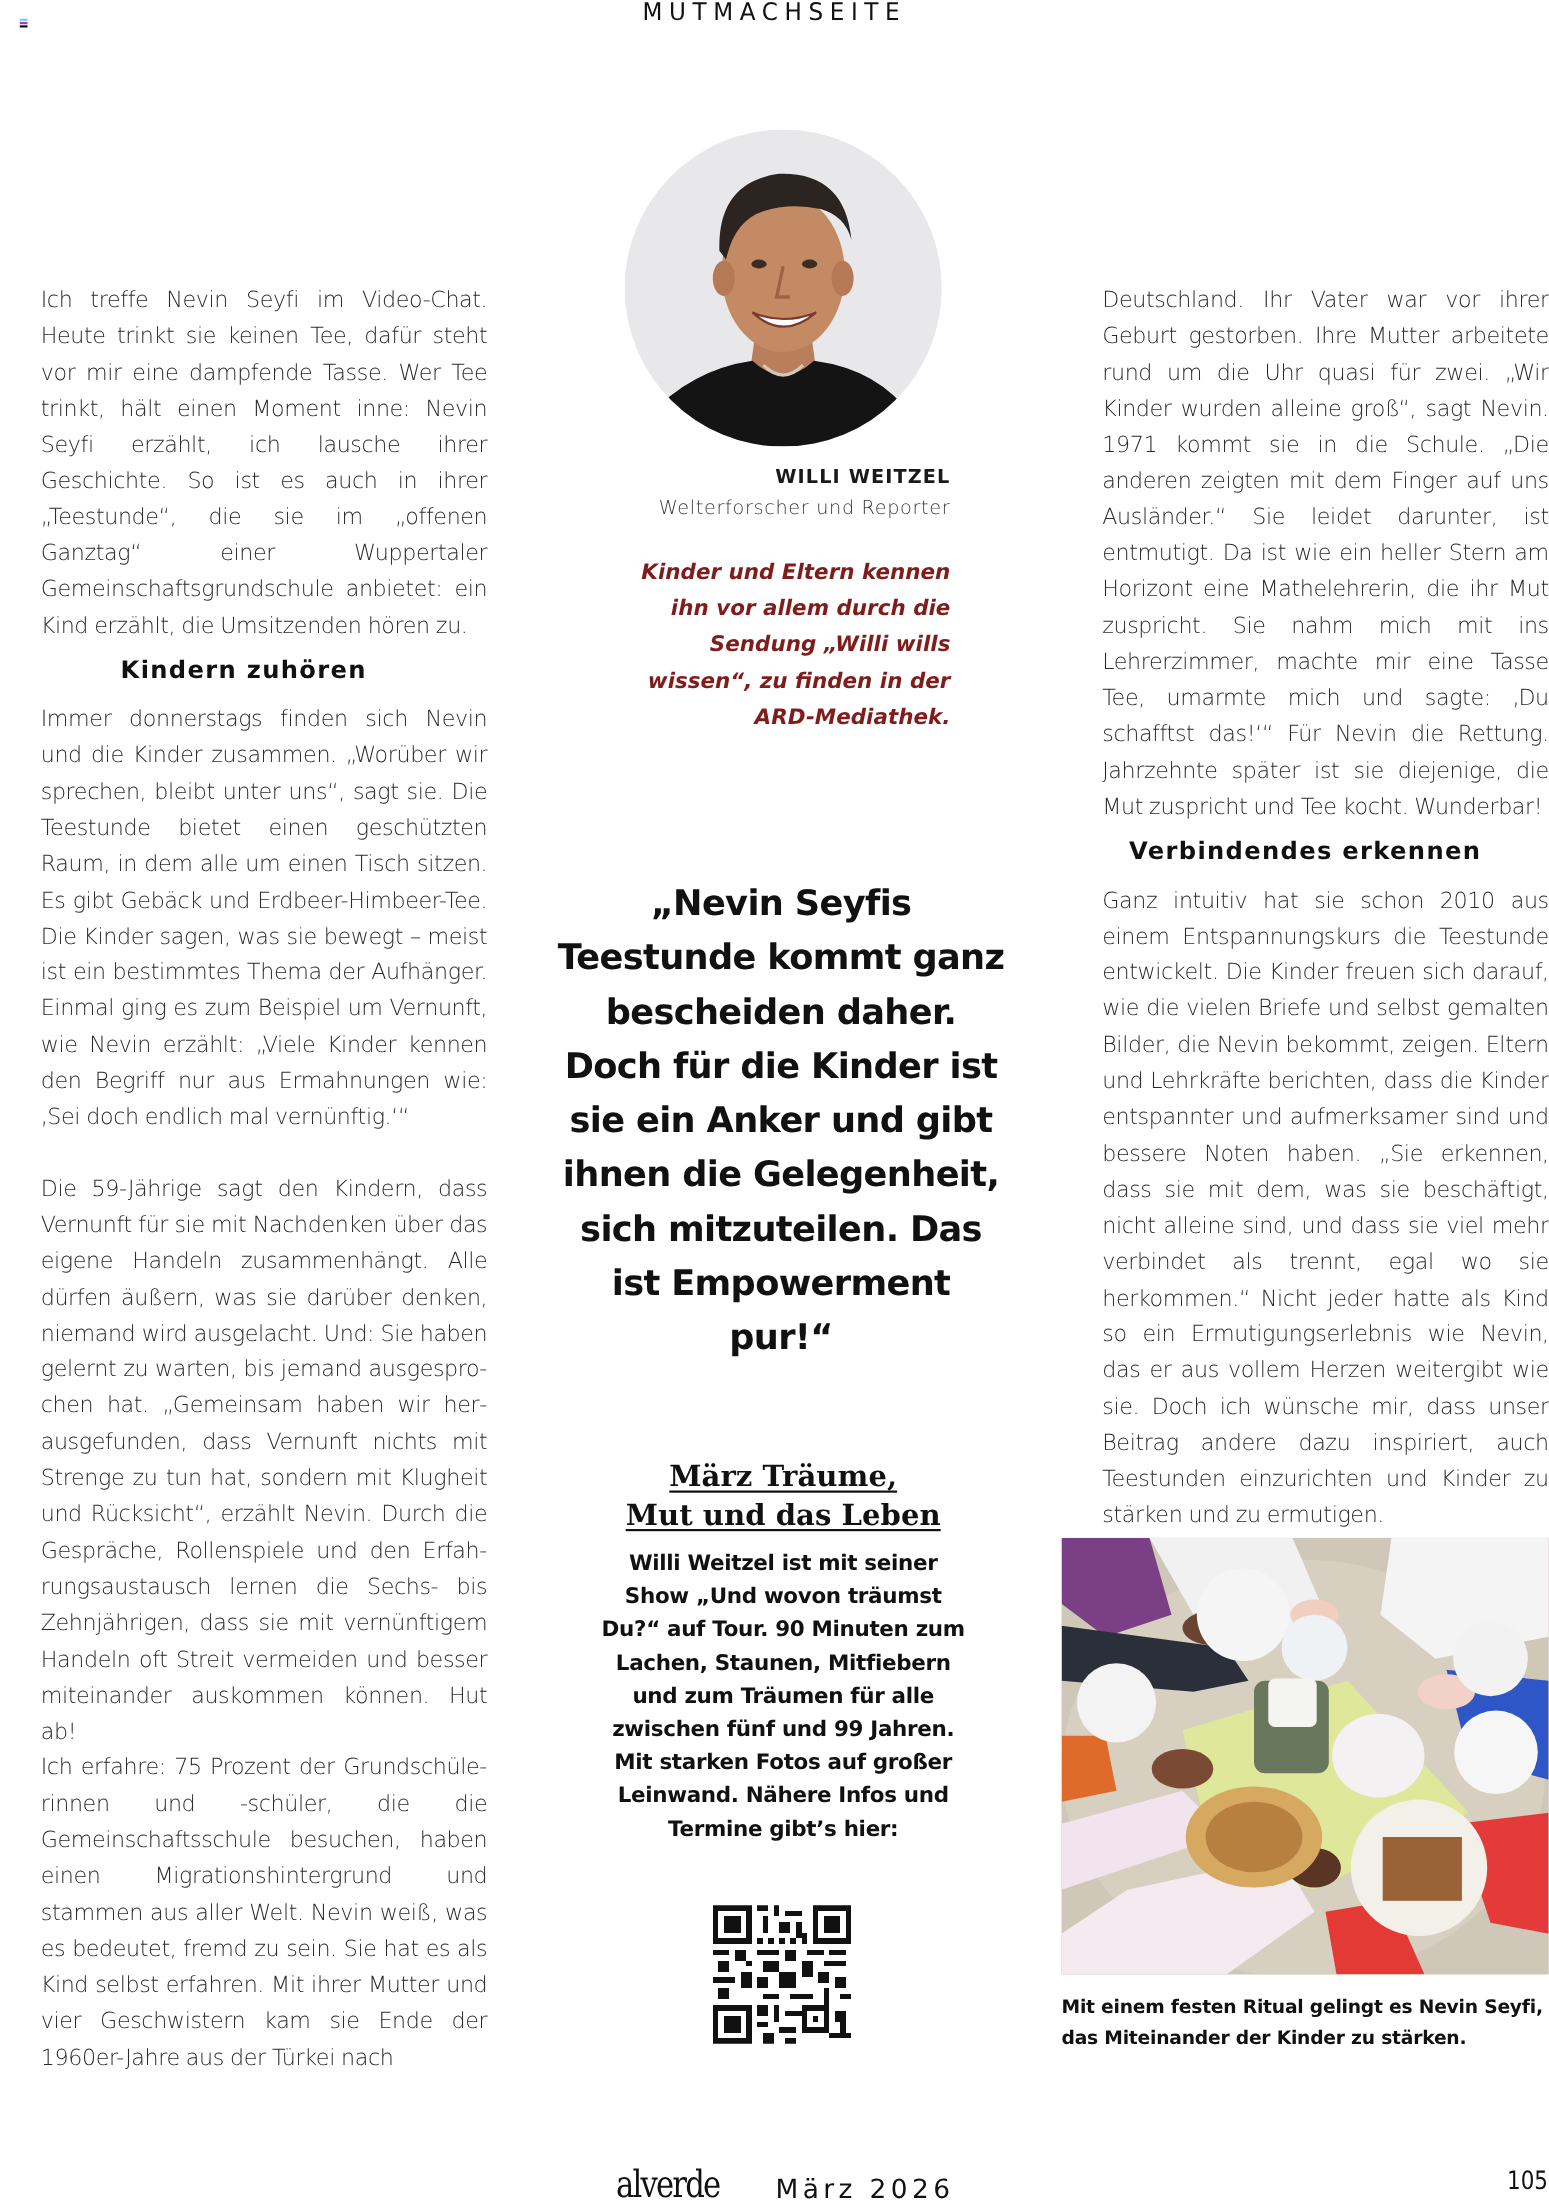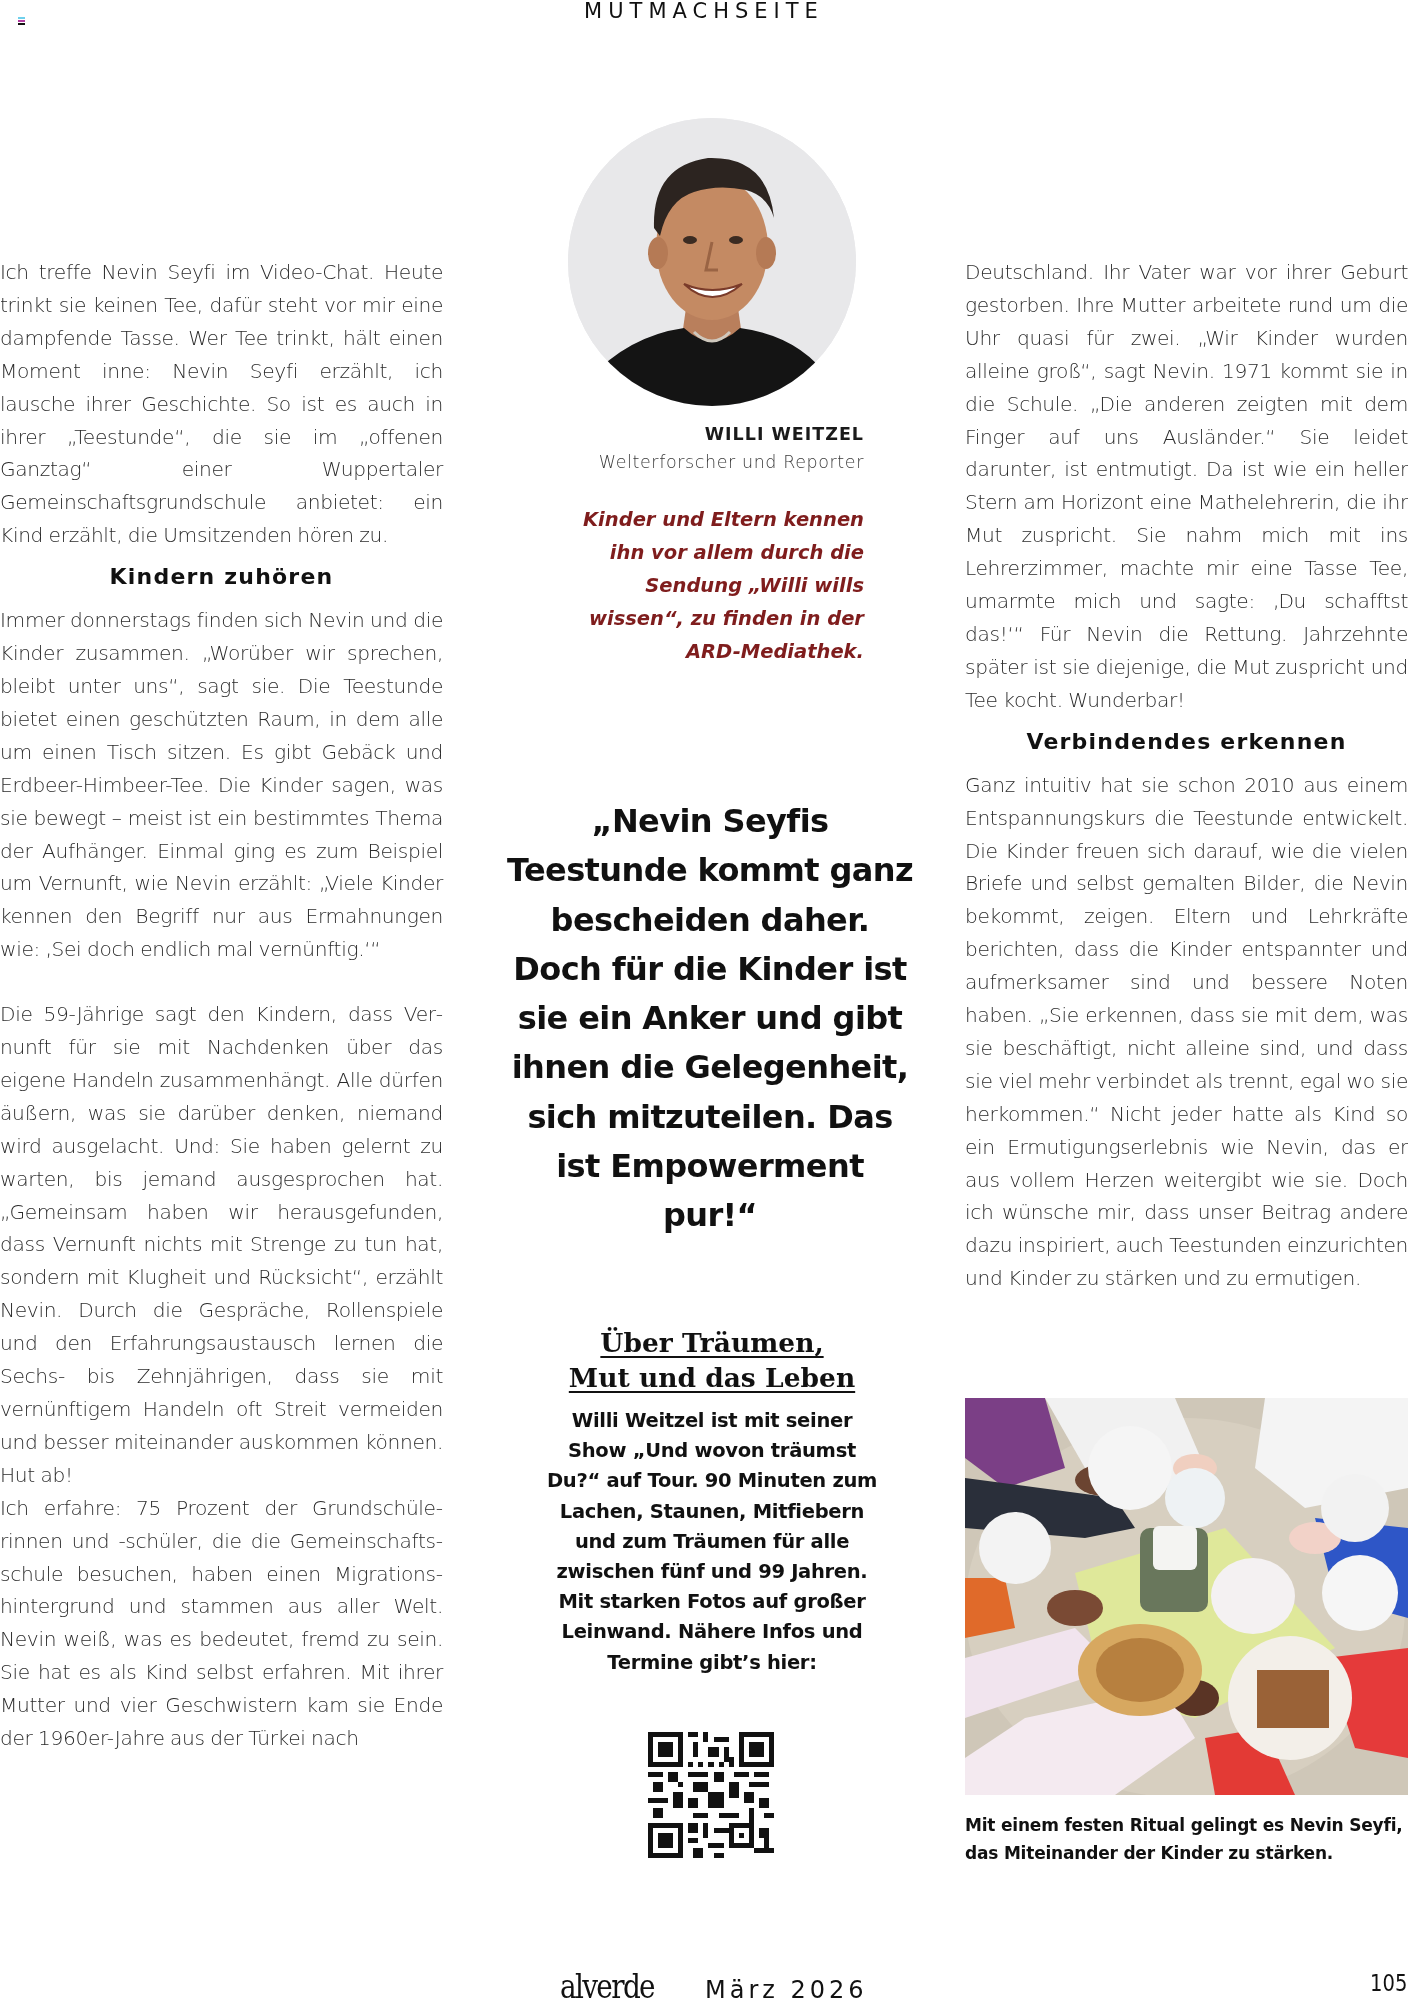--- a/index.html
+++ b/index.html
@@ -5,21 +5,21 @@
   html, body { margin:0; padding:0; background:#ffffff; }
   body { width:1408px; height:2000px; position:relative; overflow:hidden; color:#2a2a2a; font-family:"DejaVu Sans", sans-serif; }
   .abs { position:absolute; }
 
   .crop-mark { left:18px; top:17px; width:7px; height:9px; }
   .crop-mark i { display:block; height:2px; margin-bottom:1px; }
 
   .header-title { left:0; width:1408px; top:-1px; text-align:center; font-family:"DejaVu Sans", sans-serif; font-size:21px; letter-spacing:6px; color:#111; font-weight:normal; transform:scaleY(1.05); }
 
   .col { position:absolute; font-family:"DejaVu Sans", sans-serif; font-size:20.2px; line-height:32.9px; color:#2b2b2b; font-weight:300; }
-  .col p { margin:0; text-align:justify; text-align-last:left; hyphens:manual; letter-spacing:-0.35px; word-spacing:-0.5px; }
+  .col p { margin:0; text-align:justify; text-align-last:left; hyphens:manual; letter-spacing:-0.35px; word-spacing:-0.5px;padding-left:37px; }
   .col .gap { height:32px; }
   .col h3 { margin:10px 0 12px 0; font-size:22px; font-weight:bold; text-align:center; letter-spacing:1.2px; color:#111; line-height:30px; }
 
   .left-col { left:0; top:256px; width:443px; }
   .right-col { left:965px; top:256px; width:443px; }
 
   .portrait { left:568px; top:118px; width:288px; height:288px; border-radius:50%; overflow:hidden; background:#e9e9eb; }
 
   .bio { left:560px; width:304px; top:421px; text-align:right; }
   .bio-name { font-family:"DejaVu Sans", sans-serif; font-size:17.5px; font-weight:bold; letter-spacing:1px; color:#1a1a1a; line-height:27px; }
@@ -87,21 +87,21 @@
 
 <div class="abs bio">
   <div class="bio-name">WILLI WEITZEL</div>
   <div class="bio-role">Welterforscher und Reporter</div>
   <div class="bio-desc">Kinder und Eltern kennen ihn vor allem durch die Sendung „Willi wills wissen“, zu finden in der ARD-Mediathek.</div>
 </div>
 
 <div class="abs pull-quote">„Nevin Seyfis Teestunde kommt ganz bescheiden daher. Doch für die Kinder ist sie ein Anker und gibt ihnen die Gelegenheit, sich mitzuteilen. Das ist Empowerment pur!“</div>
 
 <div class="abs box-heading">
-  <span>Über Träumen,</span><br>
+  <span>März Träume,</span><br>
   <span>Mut und das Leben</span>
 </div>
 <div class="abs box-body">Willi Weitzel ist mit seiner Show „Und wovon träumst Du?“ auf Tour. 90 Minuten zum Lachen, Staunen, Mitfiebern und zum Träumen für alle zwischen fünf und 99 Jahren. Mit starken Fotos auf großer Leinwand. Nähere Infos und Termine gibt’s hier:</div>
 
 <div class="abs qr">
   <svg width="126" height="126" viewBox="0 0 25 25" shape-rendering="crispEdges">
     <rect width="25" height="25" fill="#fff"></rect>
     <g fill="#111">
 
       <path d="M0 0h7v7h-7z M1 1v5h5v-5z" fill-rule="evenodd"></path>

